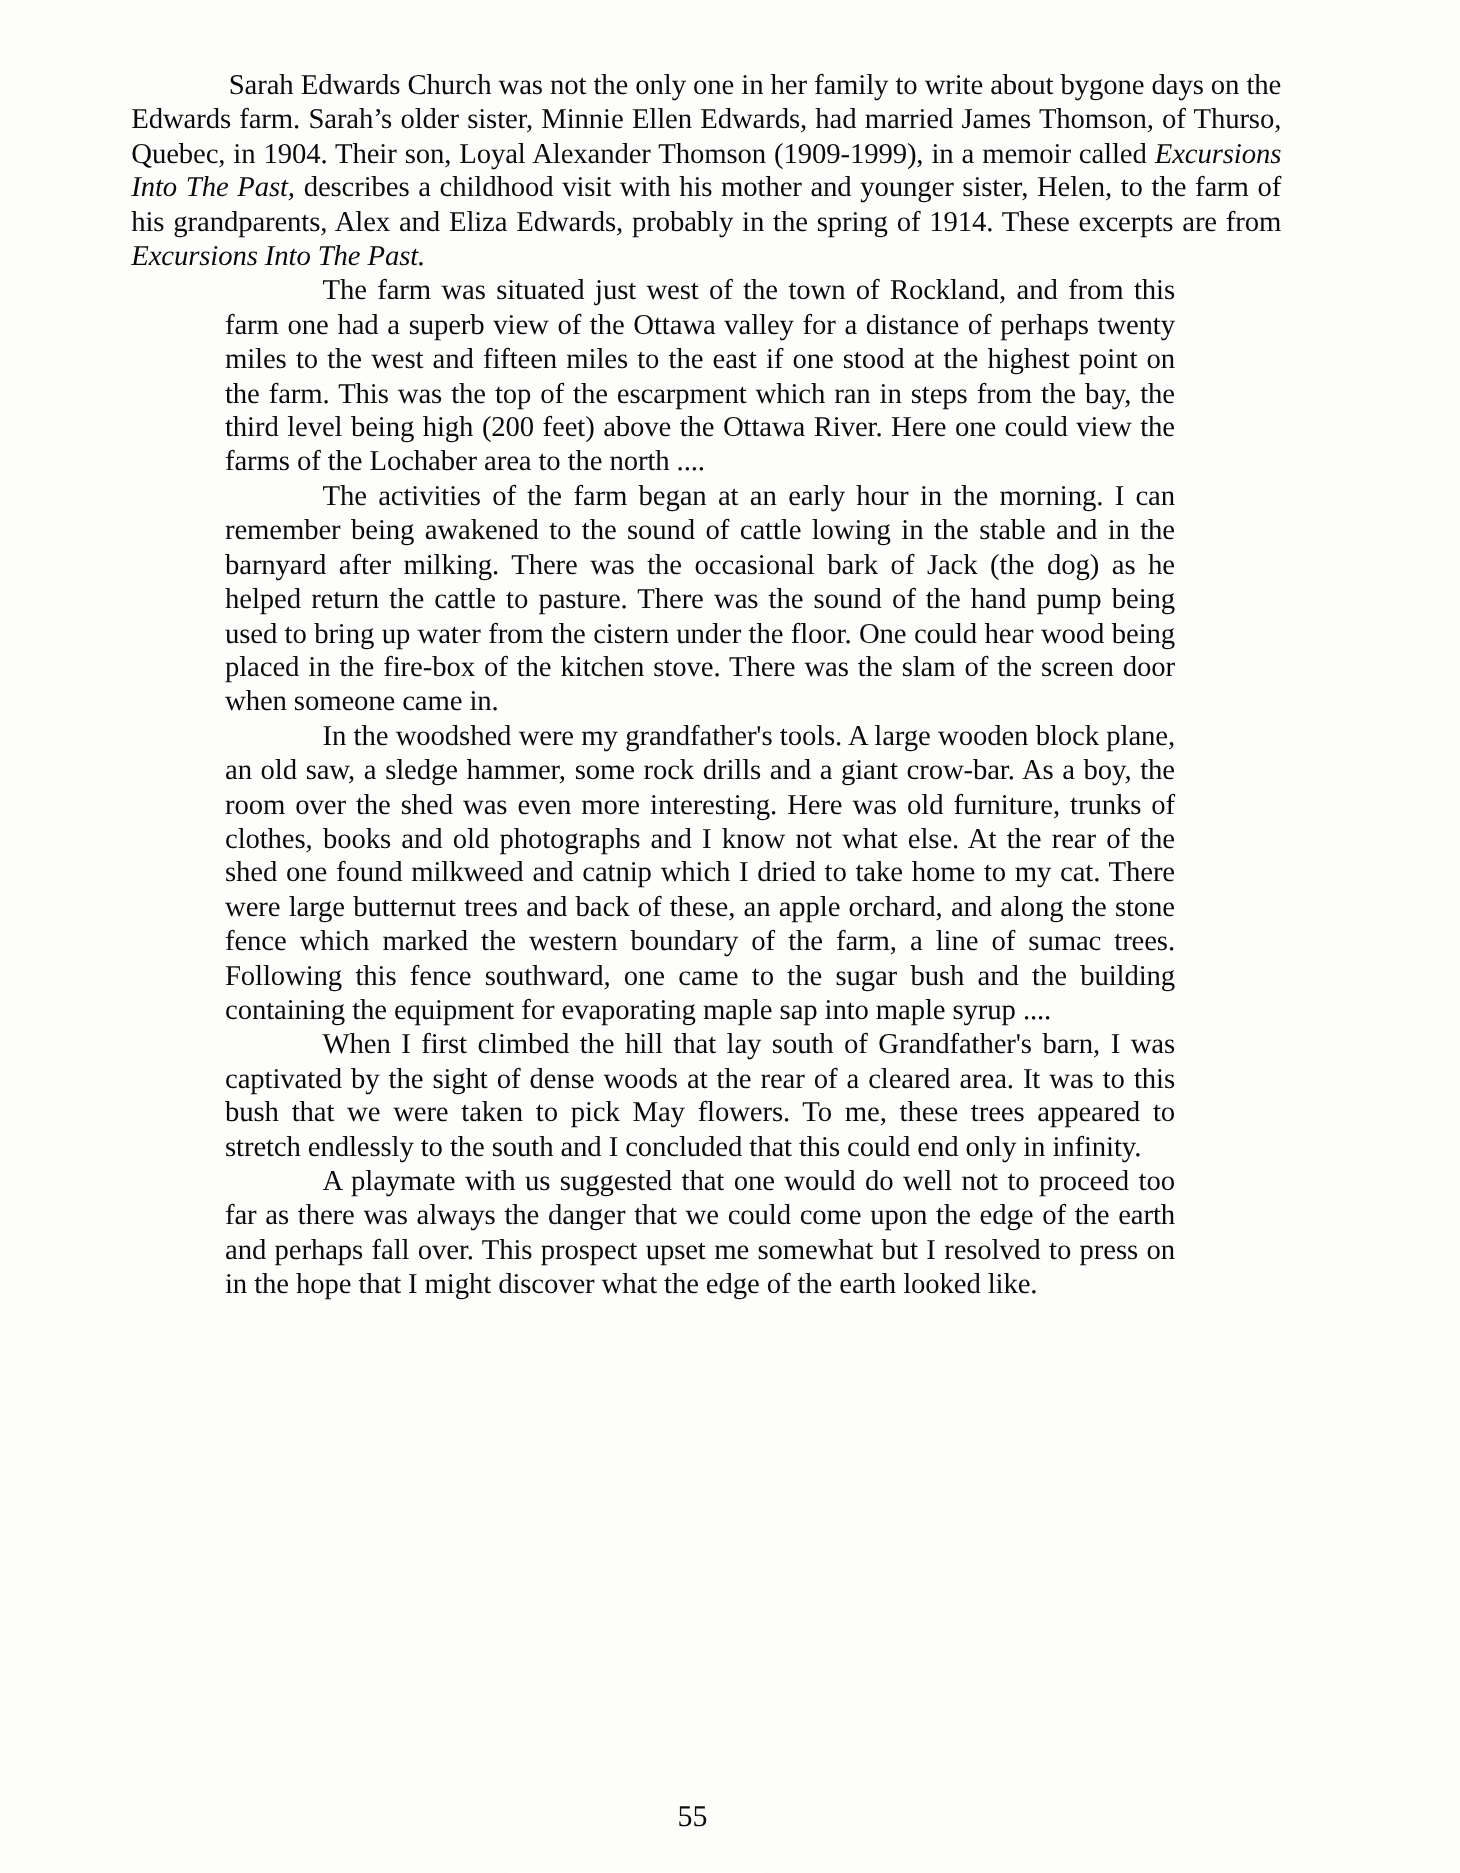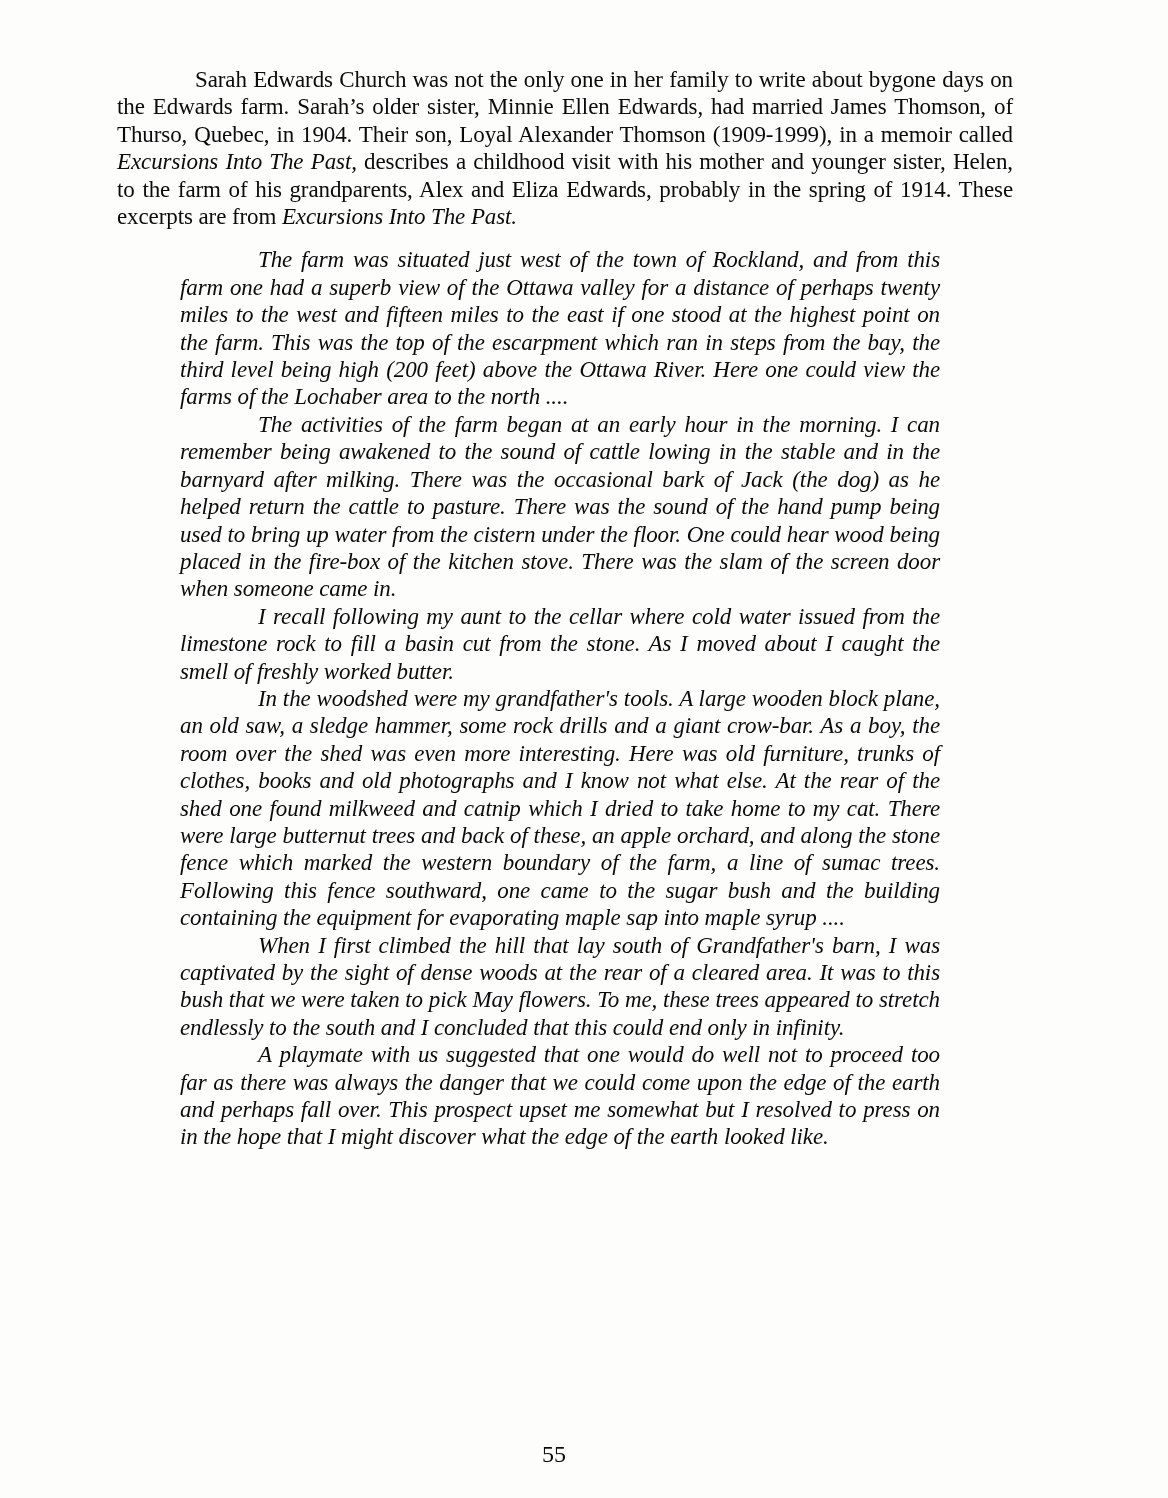--- a/index.html
+++ b/index.html
@@ -11,28 +11,27 @@
     background: #fdfdfc;
     color: #0b0b0b;
     font-family: "Liberation Serif", "DejaVu Serif", serif;
     font-size: 23px;
     line-height: 27.4px;
     letter-spacing: -0.1px;
     padding: 54px 143px 0 105px;
     overflow: hidden;
   }
   .intro {
-    margin: 12px;
+    margin: 0;
     text-align: justify;
     text-indent: 78px;
   }
   .intro .seg-italic { font-style: italic; }
   .excerpt-block {
-    margin: 16px 85px 0 75px;
-    font-style: italic;
+    margin: 0 85px 0 75px;
   }
   .excerpt-block p {
     margin: 0;
     text-align: justify;
     text-indent: 78px;
   }
   .page-number {
     position: absolute;
     bottom: 30px;
     left: 0;
@@ -46,21 +45,20 @@
 </head>
 <body>
 
 <div class="page">
 
   <p class="intro"><span>Sarah Edwards Church was not the only one in her family to write about bygone days on the Edwards farm. Sarah’s older sister, Minnie Ellen Edwards, had married James Thomson, of Thurso, Quebec, in 1904. Their son, Loyal Alexander Thomson (1909-1999), in a memoir called </span><span class="seg-italic">Excursions Into The Past,</span><span> describes a childhood visit with his mother and younger sister, Helen, to the farm of his grandparents, Alex and Eliza Edwards, probably in the spring of 1914. These excerpts are from </span><span class="seg-italic">Excursions Into The Past.</span></p>
 
   <div class="excerpt-block">
     <p>The farm was situated just west of the town of Rockland, and from this farm one had a superb view of the Ottawa valley for a distance of perhaps twenty miles to the west and fifteen miles to the east if one stood at the highest point on the farm. This was the top of the escarpment which ran in steps from the bay, the third level being high (200 feet) above the Ottawa River.  Here one could view the farms of the Lochaber area to the north ....</p>
     <p>The activities of the farm began at an early hour in the morning.  I can remember being awakened to the sound of cattle lowing in the stable and in the barnyard after milking.  There was the occasional bark of Jack (the dog) as he helped return the cattle to pasture.  There was the sound of the hand pump being used to bring up water from the cistern under the floor.  One could hear wood being placed in the fire-box of the kitchen stove.  There was the slam of the screen door when someone came in.</p>
-    <p>I recall following my aunt to the cellar where cold water  issued from the limestone rock to fill a basin cut from the stone.  As I moved about I caught the smell of freshly worked butter.</p>
     <p>In the woodshed were my grandfather's tools.  A large wooden block plane, an old saw, a sledge hammer, some rock drills and a giant crow-bar.  As a boy, the room over the shed was even more interesting.  Here was old furniture, trunks of clothes, books and old photographs and I know not what else.  At the rear of the shed one found milkweed and catnip which I dried to take home to my cat.  There were large butternut trees and back of these, an apple orchard, and along the stone fence which marked the western boundary of the farm, a line of sumac trees.  Following this fence southward, one came to the sugar bush and the building containing the equipment for evaporating maple sap into maple syrup ....</p>
     <p>When I first climbed the hill that lay south of Grandfather's barn, I was captivated by the sight of dense woods at the rear of a cleared area.  It was to this bush that we were taken to pick May flowers.  To me, these trees appeared to stretch endlessly to the south and I concluded that this could end only in infinity.</p>
     <p>A playmate with us suggested that one would do well not to proceed too far as there was always the danger that we could come upon the edge of the earth and perhaps fall over.  This prospect upset me somewhat but I resolved to press on in the hope that I might discover what the edge of the earth looked like.</p>
   </div>
 
   <div class="page-number">55</div>
 
 </div>
 
 </body></html>

